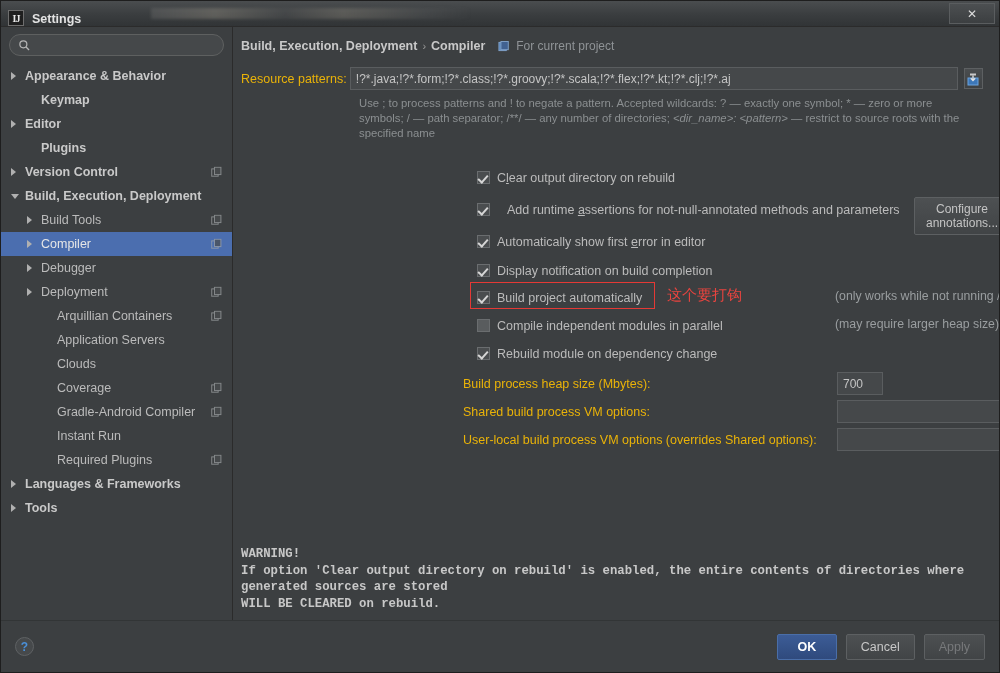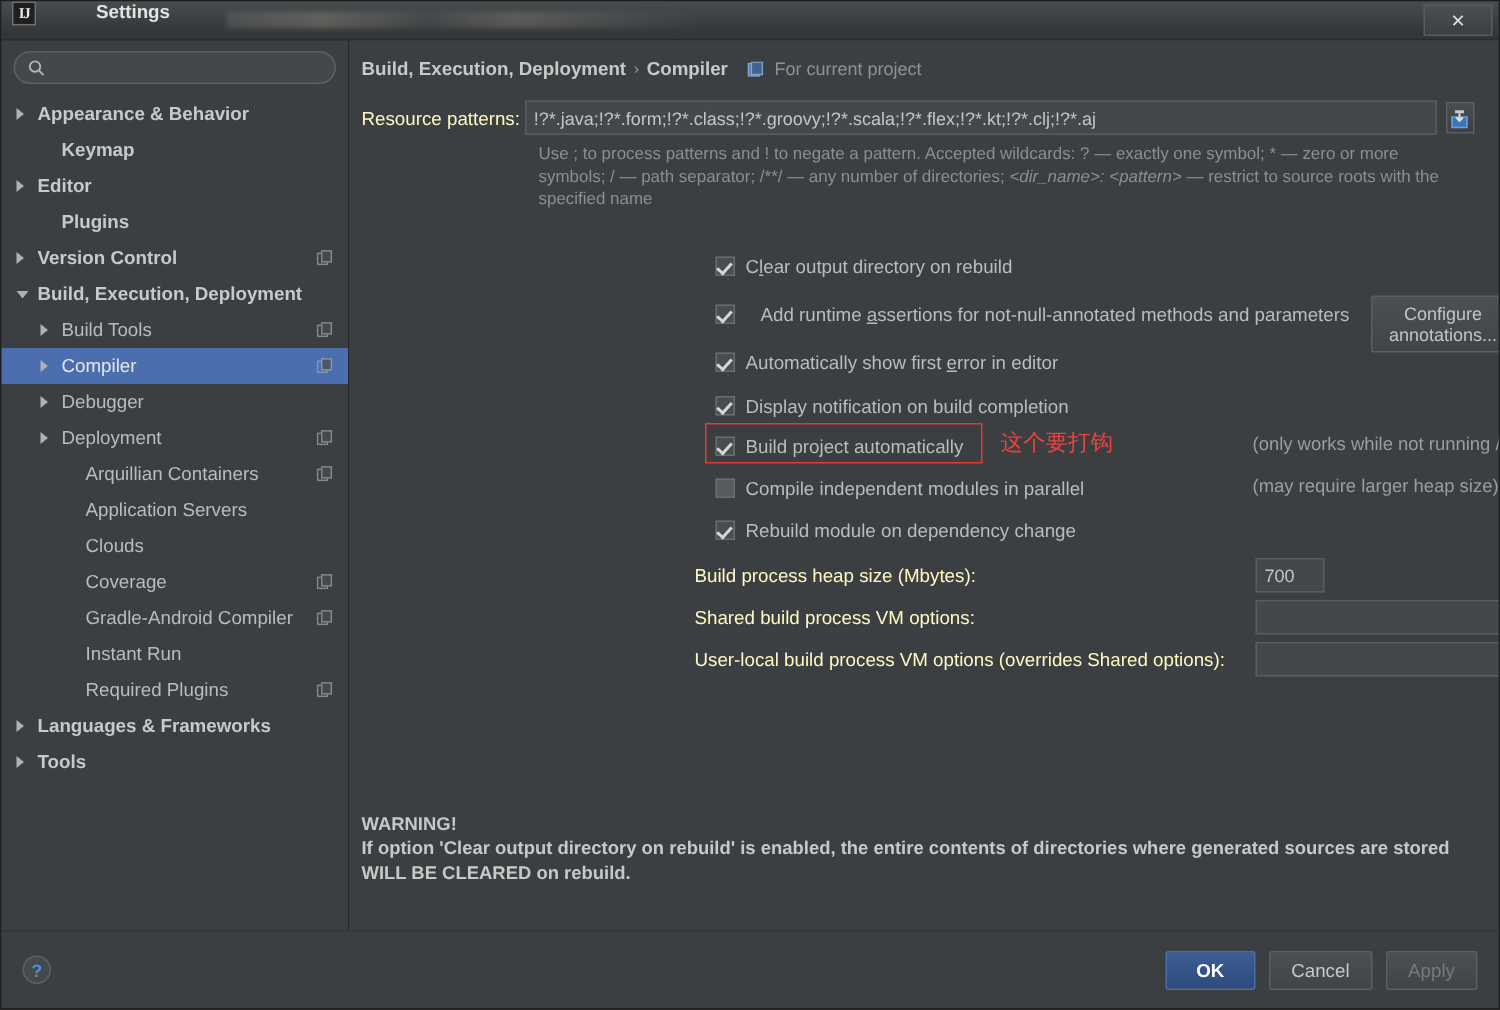--- a/index.html
+++ b/index.html
@@ -15,23 +15,22 @@
     width: 1000px; height: 673px;
     background: #3c3f41;
     border: 1px solid #1e1e1e;
     display: flex; flex-direction: column;
   }
   
   .titlebar {
     height: 26px; min-height: 26px;
     background: linear-gradient(to bottom, #4a4d4f 0%, #3a3d3f 55%, #313436 100%);
     border-bottom: 1px solid #2b2b2b;
-    display: flex; align-items: flex-start;
+    display: flex; align-items: flex-end;
     position: relative;
-    gap: 32px;
   }
   .app-icon {
     width: 16px; height: 16px; margin-left: 7px;
     background: #1f1f1f; border: 1px solid #6e6e6e;
     color: #e8e8e8; font-size: 10px; font-weight: bold;
     display: flex; align-items: center; justify-content: center;
     font-family: "Liberation Serif", serif;
     letter-spacing: -1px;
   }
   .title-text {
@@ -112,21 +111,21 @@
     display: flex; align-items: center; gap: 5px;
     font-size: 12.5px; margin: 0 0 14px 0; padding-left: 0;
   }
   .bc-main { color: #c9c9c9; font-weight: bold; }
   .bc-sep { color: #9a9a9a; font-size: 11px; }
   .bc-cur { color: #c9c9c9; font-weight: bold; }
   .bc-proj-icon { width: 11px; height: 11px; margin-left: 8px; opacity: .85; }
   .bc-proj { color: #8f9396; font-size: 12px; margin-left: 2px; }
 
   .row { display: flex; align-items: center; }
-  .field-label { font-size: 12.5px; color: #fef9c3; white-space: nowrap; }
+  .field-label { font-size: 12.5px; color: #eab308; white-space: nowrap; }
 
   .res-row { margin-bottom: 2px; }
   .text-input {
     background: #45484a; border: 1px solid #5a5d5f;
     color: #c5c5c5; font-size: 12px; height: 23px;
     padding: 0 5px; outline: none;
     font-family: "Liberation Sans", sans-serif;
   }
   .browse-btn {
     width: 20px; height: 21px; margin-left: 6px;
@@ -157,21 +156,21 @@
   .cb-label { font-size: 12.5px; color: #bbbbbb; white-space: nowrap; }
   .cb-label u { text-decoration: underline; }
   .btn-std {
     border: 1px solid #5d6062; border-radius: 2px;
     background: linear-gradient(to bottom,#4d5052,#414446);
     color: #c4c4c4; font-size: 12px; padding: 4px 11px;
     cursor: pointer; font-family: "Liberation Sans", sans-serif;
   }
   .side-note { color: #9a9ea0; font-size: 12.3px; white-space: nowrap; }
 
-  .warn { position: absolute; left: 8px; bottom: 30px; }
+  .warn { position: absolute; left: 8px; bottom: 8px; font-family: Liberation Mono, monospace; }
   .warn div {
     color: #c8c8c8; font-size: 12.3px; font-weight: bold; line-height: 16.5px;
   }
 
   .annot-box {
     position: absolute; border: 1px solid #e53935;
     pointer-events: none;
   }
   .annot-text {
     position: absolute; color: #e8443f;

